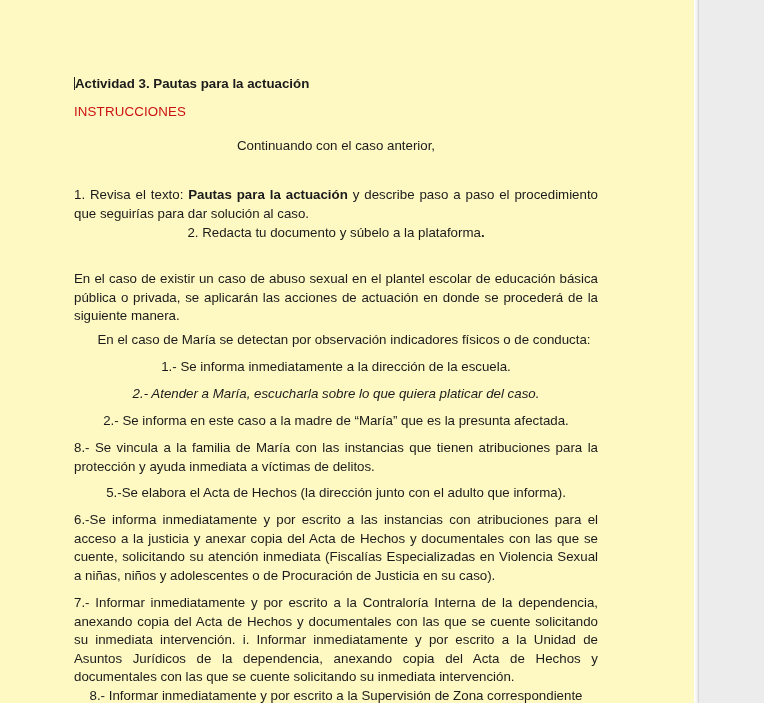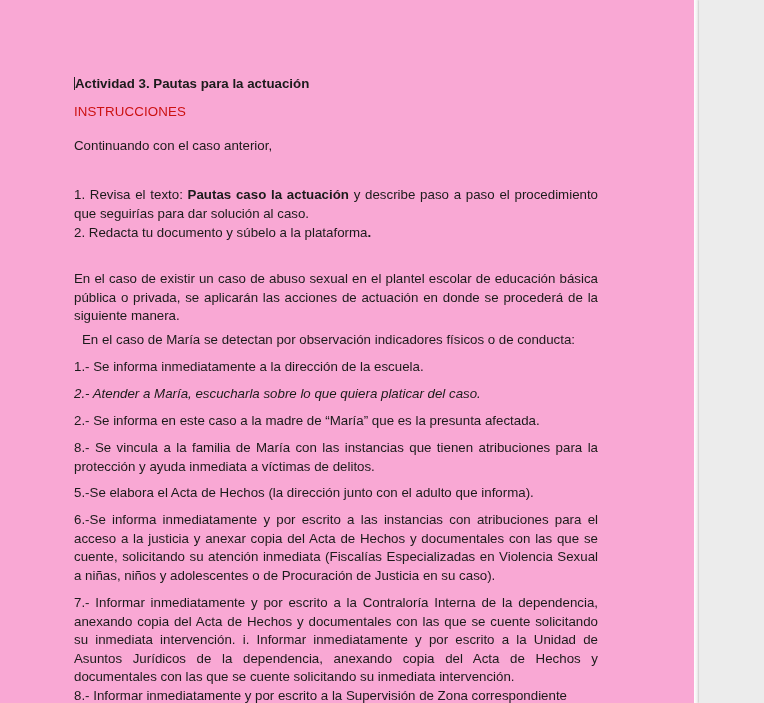--- a/index.html
+++ b/index.html
@@ -67,21 +67,21 @@
     color: #1b1b1b;
     font-size: 13.3px;
     line-height: 18.5px;
     margin: 0;
     text-align: justify;
     text-justify: inter-word;
     word-spacing: normal;
   }
 
   .para.left {
-    text-align: left;
+    text-align: center;
   }
 
   .title-line {
     position: relative;
     font-size: 13.3px;
     line-height: 18px;
     font-weight: bold;
     color: #1b1b1b;
     margin: 0;
   }
@@ -125,38 +125,38 @@
   .sp-n7         { position: absolute; top: 594px; left: 0; width: 524px; }
   .sp-n8         { position: absolute; top: 687px; left: 0; width: 524px; }
 
   
 </style>
 </head>
 <body>
 
 <div id="doc-viewport" style="background: rgb(236, 236, 236);">
 
-  <div id="doc-page" style="background: #f9a8d4;">
+  <div id="doc-page" style="background: #fef9c3;">
 
     <div id="doc-body">
 
       <div class="sp-title">
         <p class="title-line" style="color: rgb(27, 27, 27);"><span class="caret"></span><span>Actividad 3. Pautas para la actuación</span></p>
       </div>
 
       <div class="sp-instr">
         <p class="heading-instrucciones" style="color: rgb(204, 17, 17);">INSTRUCCIONES</p>
       </div>
 
       <div class="sp-continuando">
         <p class="para left" style="color: rgb(27, 27, 27);">Continuando con el caso anterior,</p>
       </div>
 
       <div class="sp-item1">
-        <p class="para" style="color: rgb(27, 27, 27);"><span>1.  Revisa  el  texto: </span><b class="em">Pautas  caso  la  actuación</b><span> y  describe  paso  a  paso  el procedimiento que seguirías para dar solución al caso.</span></p>
+        <p class="para" style="color: rgb(27, 27, 27);"><span>1.  Revisa  el  texto: </span><b class="em">Pautas  para  la  actuación</b><span> y  describe  paso  a  paso  el procedimiento que seguirías para dar solución al caso.</span></p>
       </div>
 
       <div class="sp-item2">
         <p class="para left" style="color: rgb(27, 27, 27);"><span>2. Redacta tu documento y súbelo a la plataforma</span><b class="em">.</b></p>
       </div>
 
       <div class="sp-intro">
         <p class="para" style="color: rgb(27, 27, 27);">En el caso de existir un caso de abuso sexual en el plantel escolar de educación básica pública o privada, se aplicarán las acciones de actuación en donde se procederá de la siguiente manera.</p>
       </div>
 

